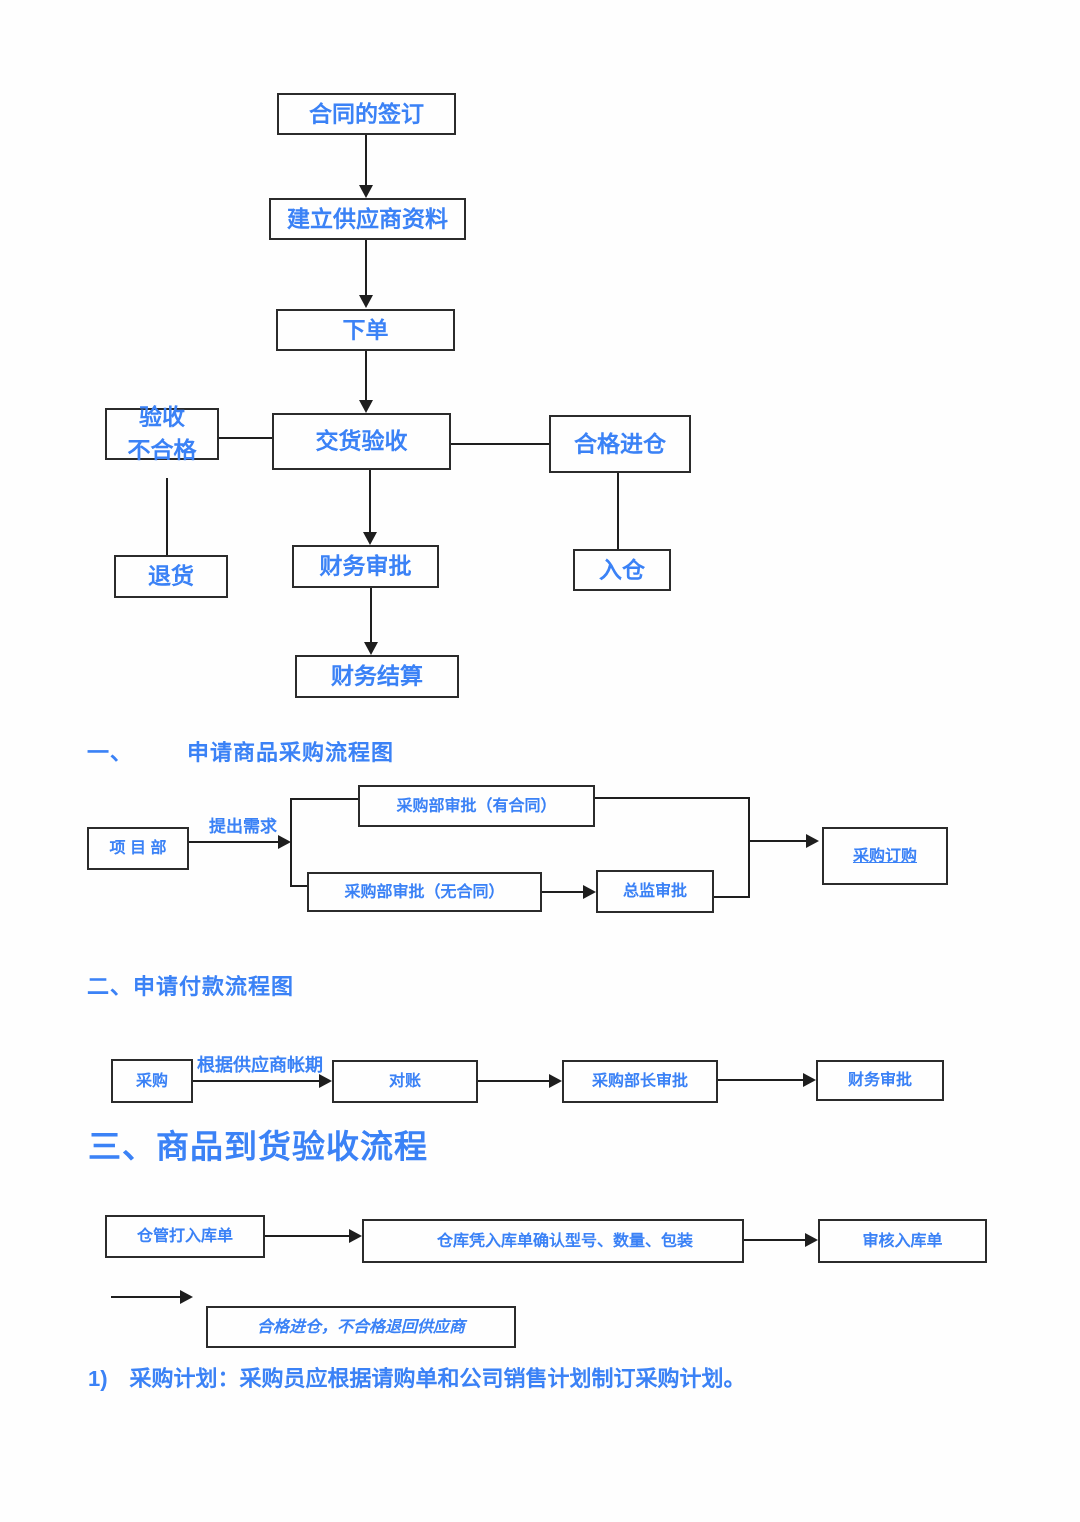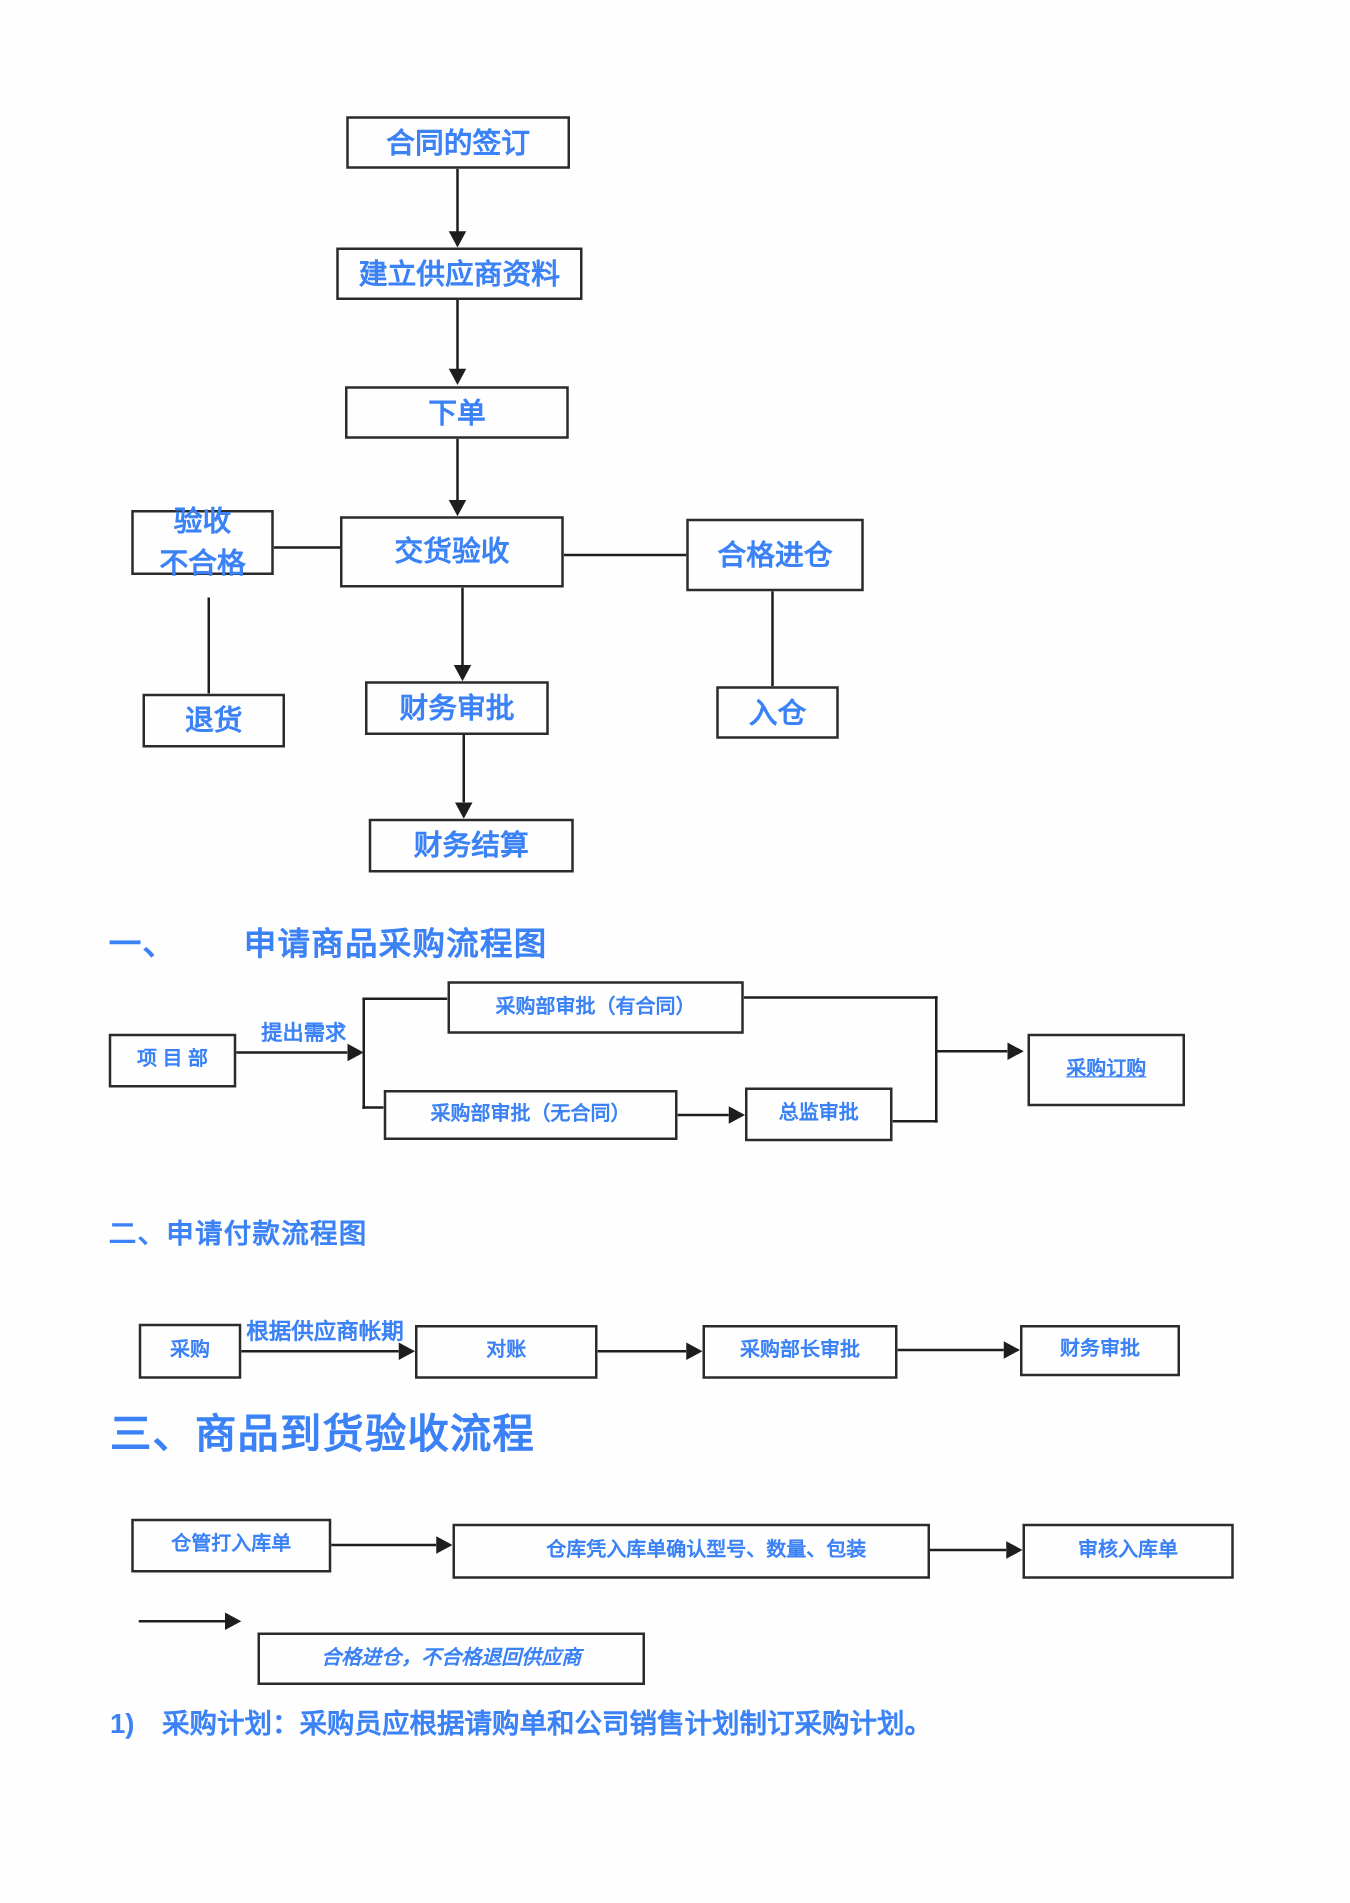--- a/index.html
+++ b/index.html
@@ -61,21 +61,21 @@
   <div class="ah-d" style="left:363px;top:532px;"></div>
   <div class="box" style="left:292px;top:545px;width:147px;height:43px;">财务审批</div>
 
   <div class="vl" style="left:617px;top:473px;height:76px;"></div>
   <div class="box" style="left:573px;top:549px;width:98px;height:42px;">入仓</div>
 
   <div class="vl" style="left:370px;top:588px;height:54px;"></div>
   <div class="ah-d" style="left:364px;top:642px;"></div>
   <div class="box" style="left:295px;top:655px;width:164px;height:43px;">财务结算</div>
 
-  <div class="hd" style="left:87px;top:734px;font-size:26px;">
+  <div class="hd" style="left:87px;top:734px;font-size:22px;">
     <span>一、</span><span style="margin-left:54px;">申请商品采购流程图</span>
   </div>
 
   <div class="box small" style="left:87px;top:827px;width:102px;height:43px;">项 目 部</div>
 
   <div class="lbl" style="left:209px;top:812px;font-size:17px;">提出需求</div>
   <div class="hl" style="left:189px;top:841px;width:89px;"></div>
   <div class="ah-r" style="left:278px;top:835px;"></div>
 
   <div class="vl" style="left:290px;top:799px;height:88px;"></div>

